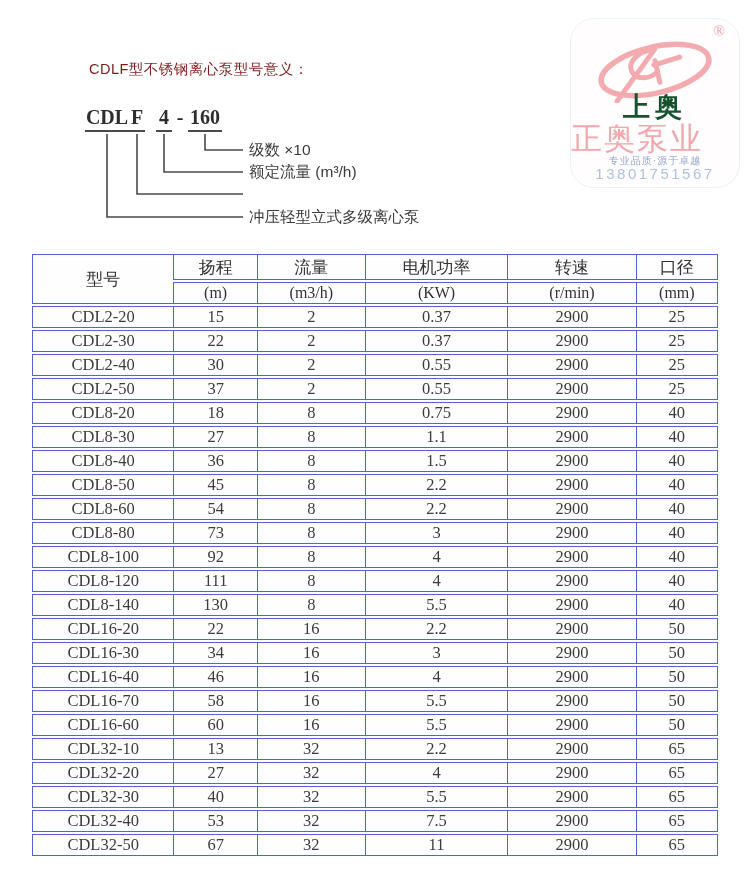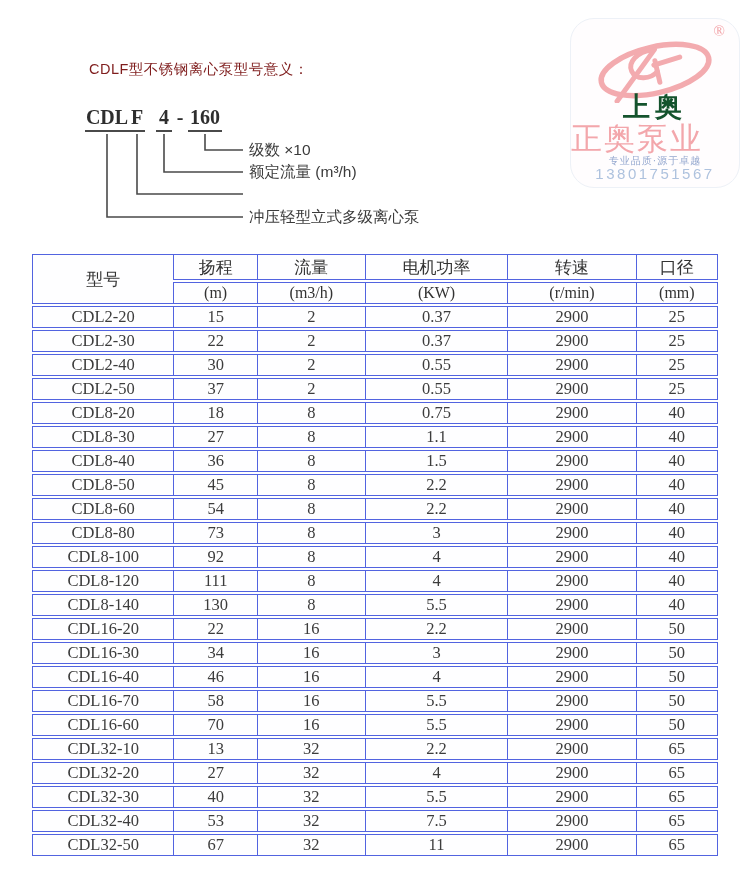--- a/index.html
+++ b/index.html
@@ -273,21 +273,21 @@
         <tr>
           <td>CDL16-70</td>
           <td>58</td>
           <td>16</td>
           <td>5.5</td>
           <td>2900</td>
           <td>50</td>
         </tr>
         <tr>
           <td>CDL16-60</td>
-          <td>70</td>
+          <td>60</td>
           <td>16</td>
           <td>5.5</td>
           <td>2900</td>
           <td>50</td>
         </tr>
         <tr>
           <td>CDL32-10</td>
           <td>13</td>
           <td>32</td>
           <td>2.2</td>

